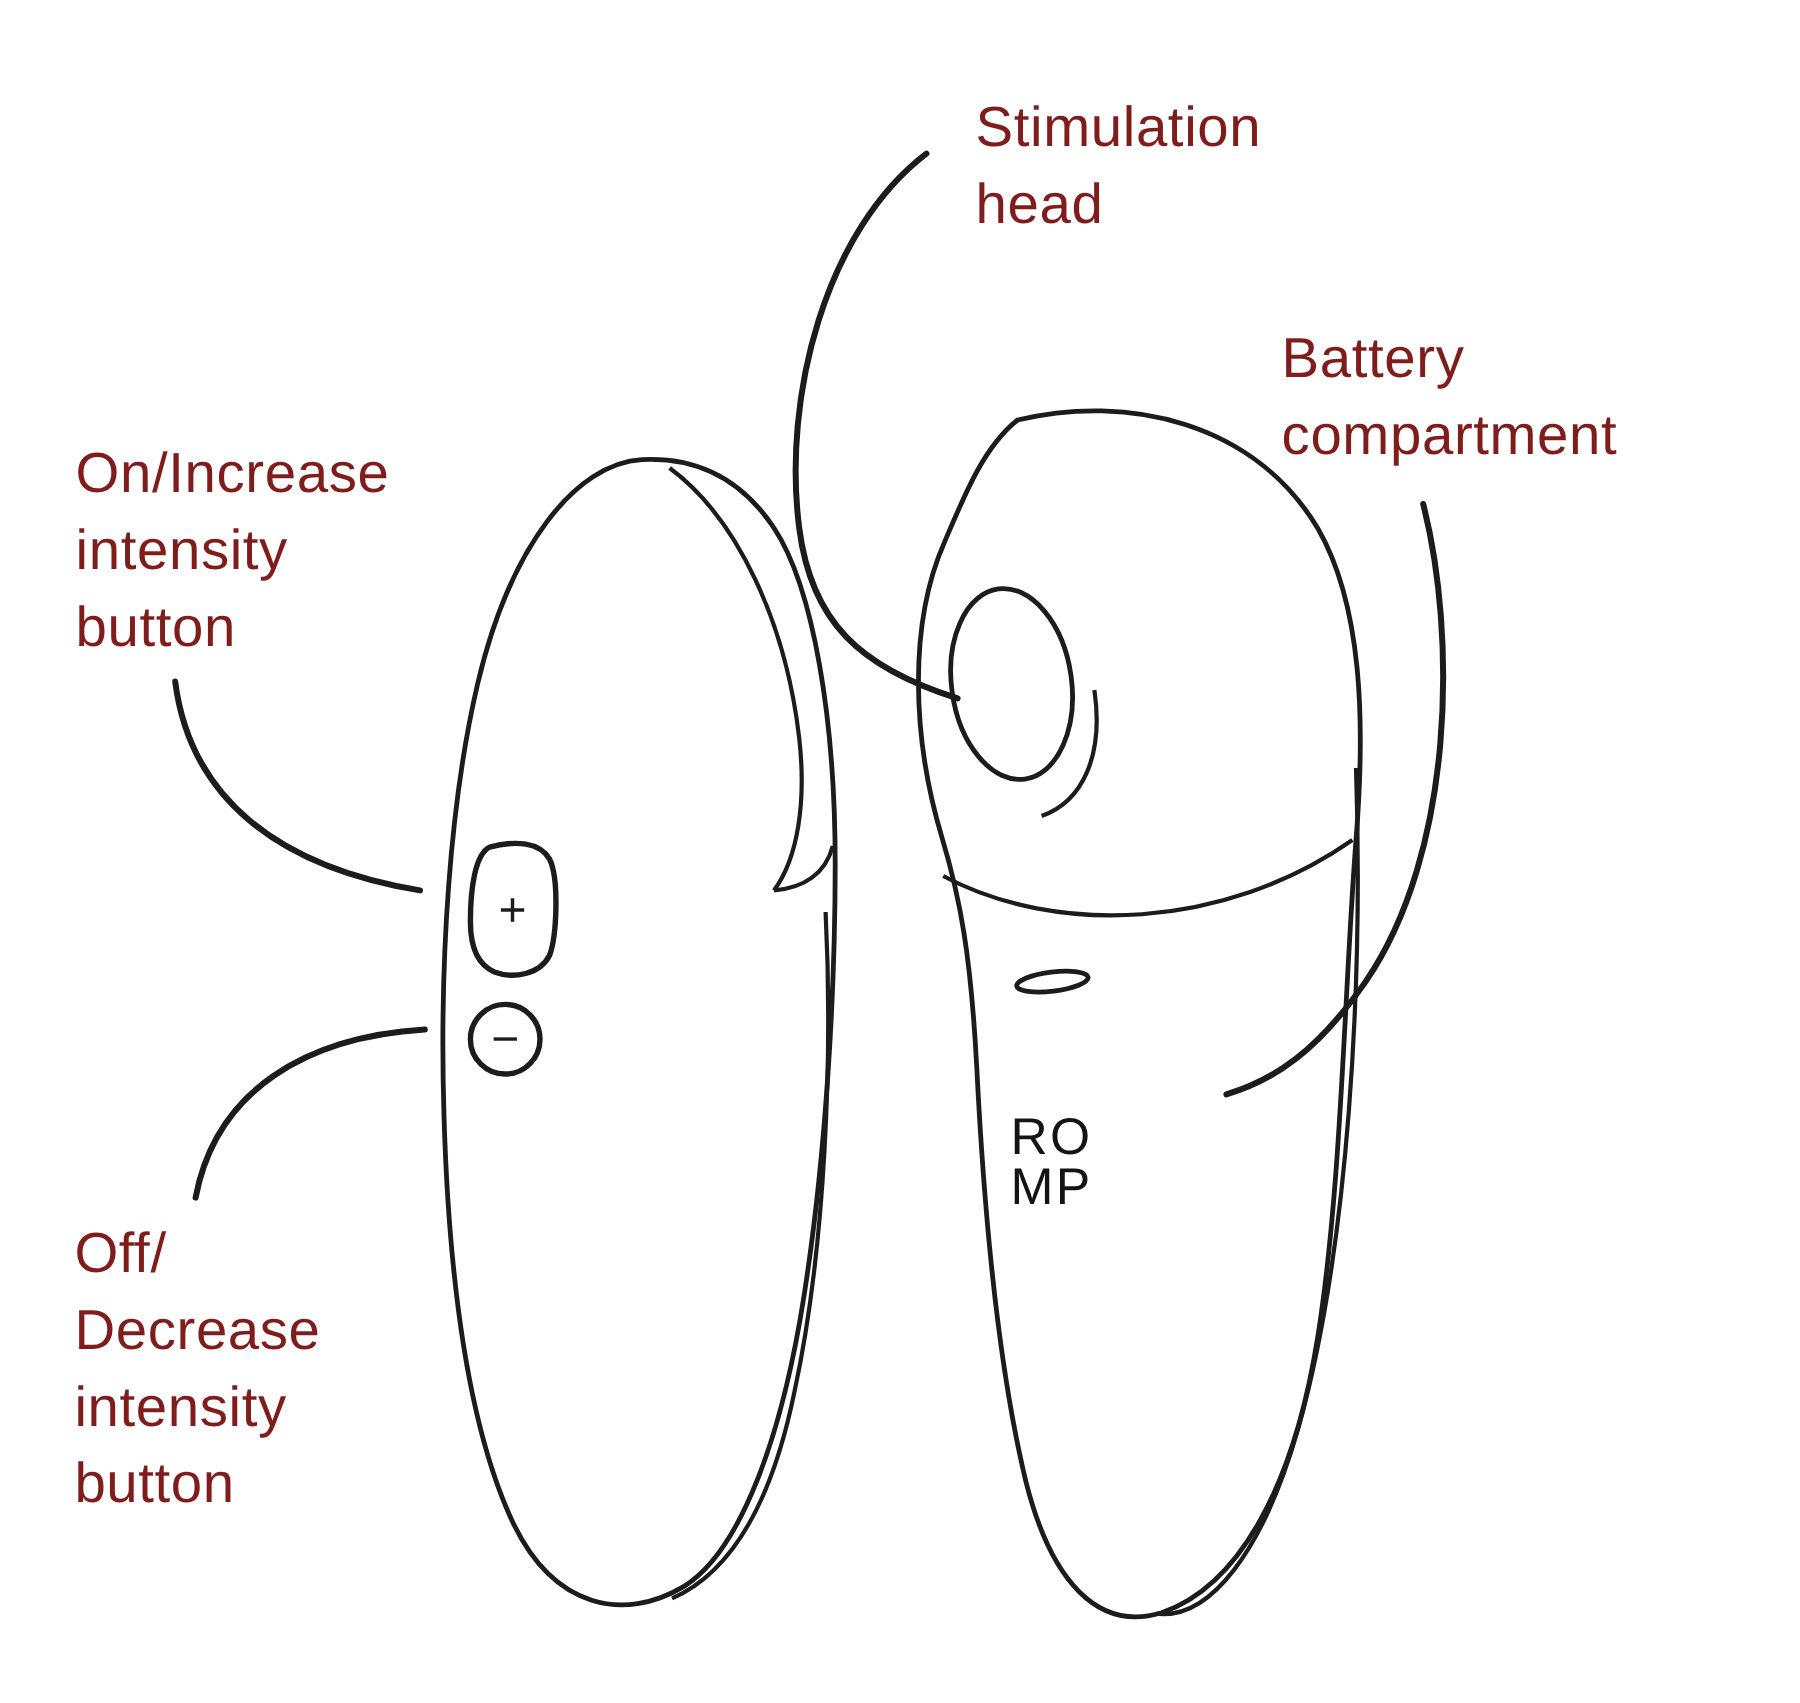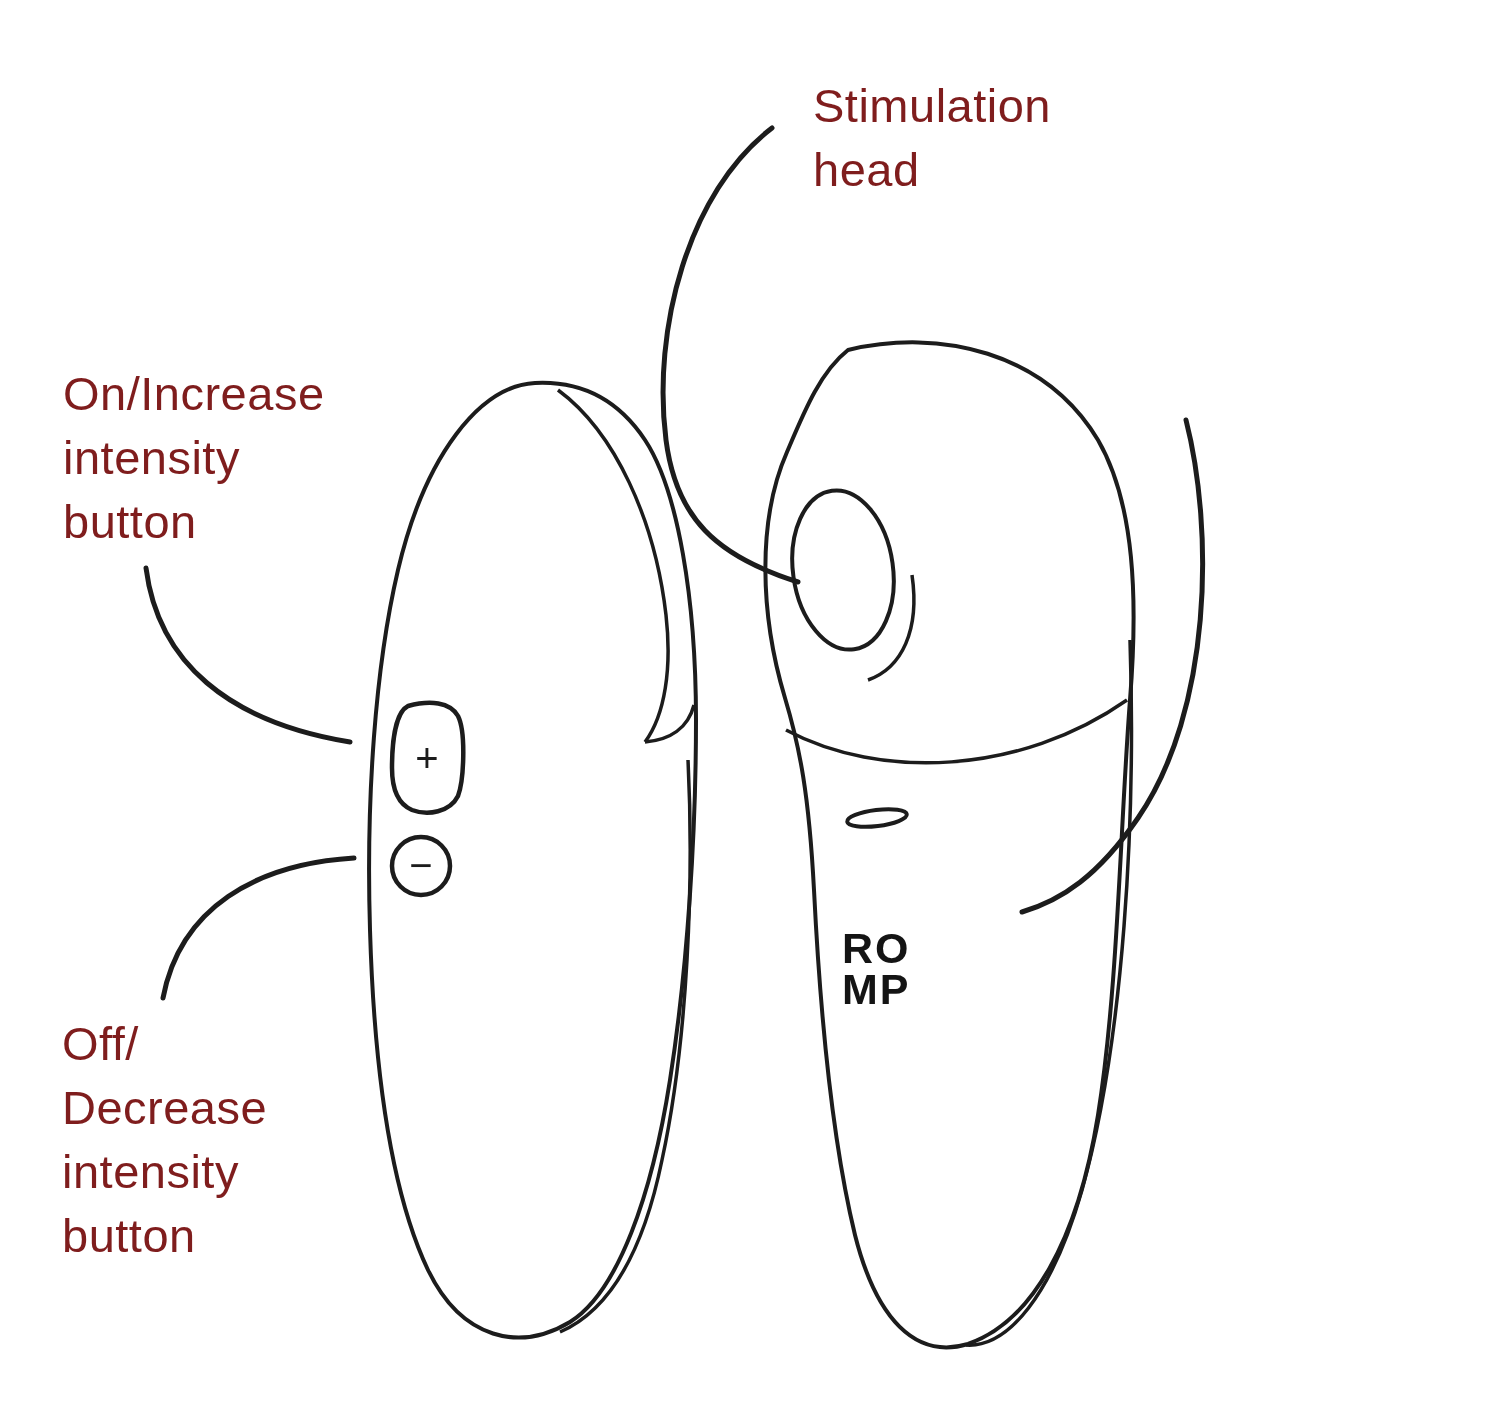--- a/index.html
+++ b/index.html
@@ -32,21 +32,21 @@
   }
   .label-stim   { left: 813px; top: 74px; }
   .label-batt   { left: 1068px; top: 266px; }
   .label-on     { left: 63px;  top: 362px; }
   .label-off    { left: 62px;  top: 1012px; }
   .brand {
     position: absolute;
     left: 842px;
     top: 928px;
     font-size: 43px;
-    font-weight: 700;
+    font-weight: 400;
     line-height: 0.95;
     letter-spacing: 2px;
     color: #141414;
     white-space: pre-line;
   }
   .outline { fill: #ffffff; stroke: #1c1c1c; stroke-width: 4; }
   .thin    { fill: none;    stroke: #1c1c1c; stroke-width: 3.5; }
   .leader  { fill: none;    stroke: #1c1c1c; stroke-width: 5; stroke-linecap: round; }
   .glyph   { font-family: "Liberation Sans", sans-serif; font-size: 40px; fill: #1c1c1c; text-anchor: middle; }
 </style>
@@ -103,20 +103,22 @@
 
     <path class="leader" d="M 772 128 C 688 192 652 330 666 440 C 676 518 716 556 798 582"></path>
     <path class="leader" d="M 1186 420 C 1214 530 1212 710 1138 818 C 1098 876 1062 900 1022 912"></path>
     <path class="leader" d="M 146 568 C 158 662 228 722 350 742"></path>
     <path class="leader" d="M 163 998 C 180 908 256 864 354 858"></path>
   </svg>
 
   <div class="label label-stim">Stimulation
 head</div>
 
+  <div class="label label-batt">Battery
+compartment</div>
 
   <div class="label label-on">On/Increase
 intensity
 button</div>
 
   <div class="label label-off">Off/
 Decrease
 intensity
 button</div>
 

